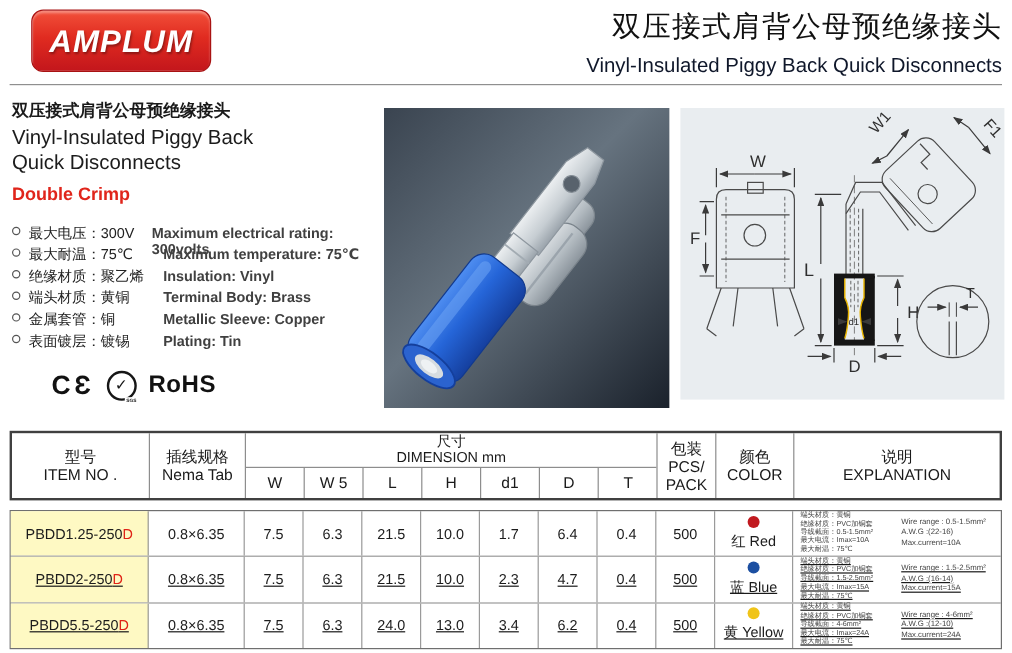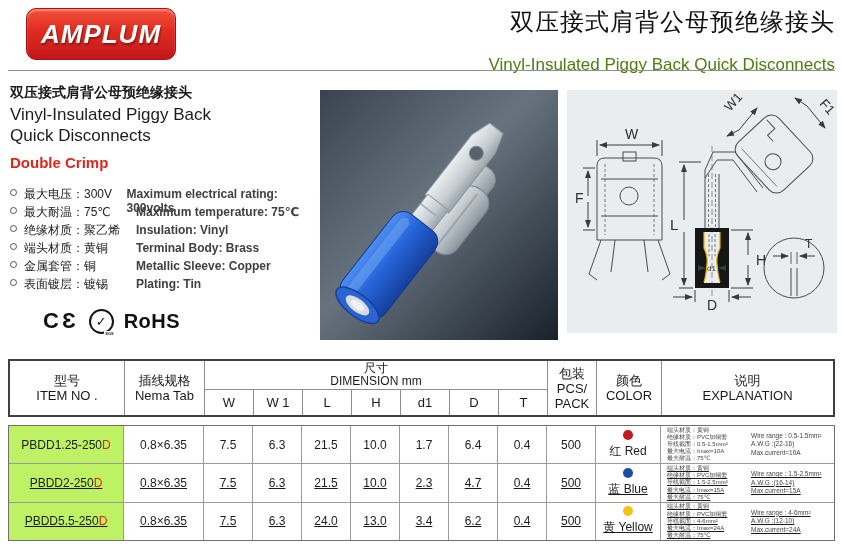--- a/index.html
+++ b/index.html
@@ -12,21 +12,21 @@
     position:absolute;left:26px;top:8px;width:148px;height:50px;
     background:linear-gradient(180deg,#f2503a 0%,#e02b20 45%,#c3161c 100%);
     border-radius:10px;border:1px solid #a81212;
     display:flex;align-items:center;justify-content:center;
     color:#fff;font-size:26px;font-weight:bold;font-style:italic;letter-spacing:1px;
     text-shadow:1px 2px 2px rgba(0,0,0,.35);
     box-shadow:inset 0 2px 2px rgba(255,255,255,.35);
   }
   .head-titles{position:absolute;right:8px;top:6px;text-align:right;}
   .head-title-zh{font-size:24px;color:#111;letter-spacing:1px;}
-  .head-title-en{font-size:17px;color:#4d7c0f;margin-top:17px;}
+  .head-title-en{font-size:17px;color:#0f172a;margin-top:7px;}
   .head-rule{position:absolute;left:8px;top:70px;width:827px;height:1px;background:#8f8f8f;}
   
   .intro{position:absolute;left:10px;top:84px;width:302px;}
   .intro-zh{font-size:14px;font-weight:bold;margin:0 0 2px 0;}
   .intro-en{font-size:17px;line-height:21px;color:#1c1c1c;}
   .double-crimp{font-size:15px;font-weight:bold;color:#e0251b;margin-top:8px;}
   .specs{margin-top:15px;}
   .spec-row{display:flex;align-items:baseline;height:18px;font-size:12px;}
   .bullet{flex:0 0 5px;width:5px;height:5px;border:1px solid #555;border-radius:50%;
     margin-right:7px;transform:translateY(-2px);}
@@ -56,21 +56,21 @@
   .dim-sub span{display:flex;align-items:center;justify-content:center;
     border-right:1px solid #8d8d8d;font-size:13px;}
   .dim-sub span:last-child{border-right:none;}
   .tbl-body{position:absolute;left:8px;top:425px;width:827px;height:116px;box-sizing:border-box;
     border:1px solid #6f6f6f;display:flex;flex-direction:column;}
   .trow{flex:1;display:grid;grid-template-columns:115px 80px repeat(7,49px) 49px 65px 1fr;}
   .trow + .trow{border-top:1px solid #9a9a9a;text-decoration:underline;}
   .bc{display:flex;align-items:center;justify-content:center;border-right:1px solid #9a9a9a;
     font-size:12px;color:#1c1c1c;}
   .bc:last-child{border-right:none;}
-  .item-cell{background:#bef264;}
+  .item-cell{background:#fef9c3;}
   .item-suffix{color:#e02317;}
   .color-cell{flex-direction:column;}
   .dot{width:10px;height:10px;border-radius:50%;margin-bottom:3px;}
   .color-label{font-size:12px;}
   .expl-cell{justify-content:flex-start;padding-left:6px;}
   .ex-zh{width:84px;font-size:6px;line-height:7.2px;color:#444;white-space:pre-line;}
   .ex-en{font-size:6.5px;line-height:8.5px;color:#444;white-space:pre-line;}
   
   .drawing text{font-family:"Liberation Sans","DejaVu Sans",sans-serif;fill:#2e2e2e;}
 </style>
@@ -298,21 +298,21 @@
     <span>插线规格</span>
     <span>Nema Tab</span>
   </div>
   <div class="dim-group">
     <div class="dim-top">
       <span>尺寸</span>
       <span>DIMENSION mm</span>
     </div>
     <div class="dim-sub">
       <span>W</span>
-      <span>W 1</span>
+      <span>W 5</span>
       <span>L</span>
       <span>H</span>
       <span>d1</span>
       <span>D</span>
       <span>T</span>
     </div>
   </div>
   <div class="hc">
     <span>包装</span>
     <span>PCS/</span>

